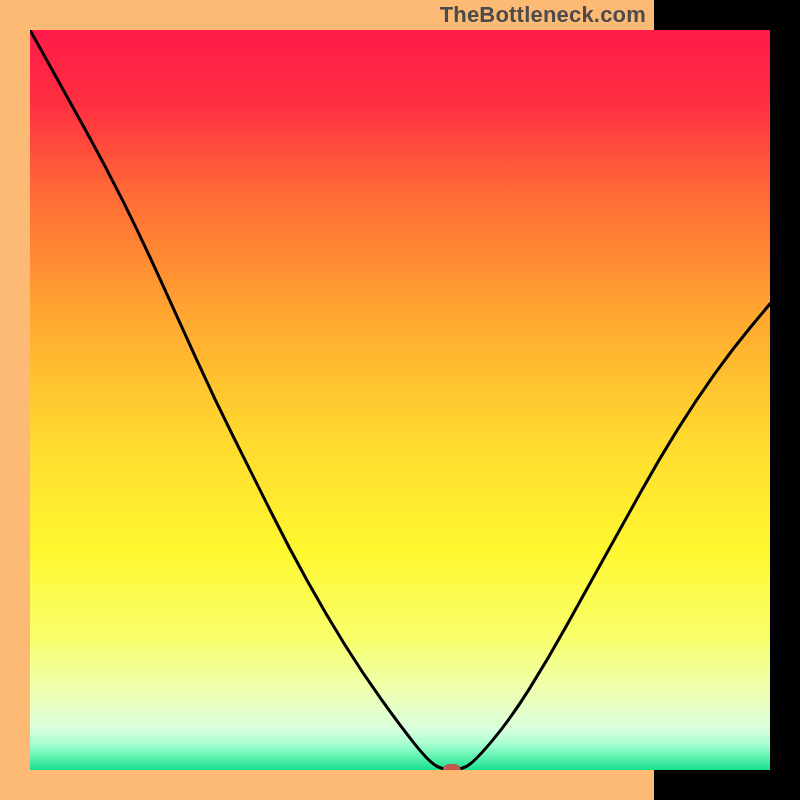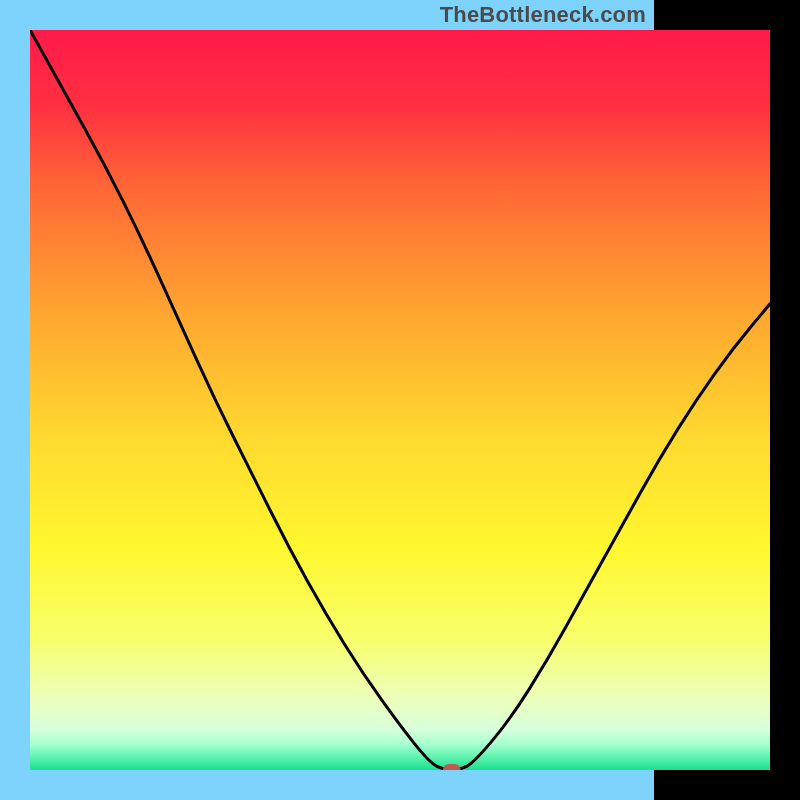--- a/index.html
+++ b/index.html
@@ -7,21 +7,21 @@
     padding: 0;
     width: 800px;
     height: 800px;
     overflow: hidden;
     font-family: Arial, Helvetica, sans-serif;
     background: #000;
   }
   .outer {
     width: 654px;
     height: 800px;
-    background: #7dd3fc;
+    background: #fdba74;
     position: relative;
   }
   .attribution {
     position: absolute;
     top: 2px;
     right: 8px;
     color: #4b4b4b;
     font-size: 22px;
     font-weight: 600;
     letter-spacing: 0.2px;

